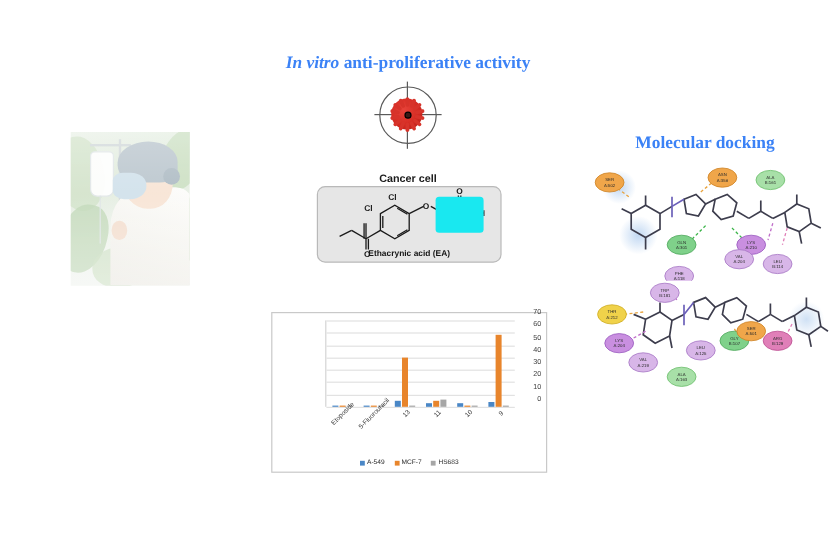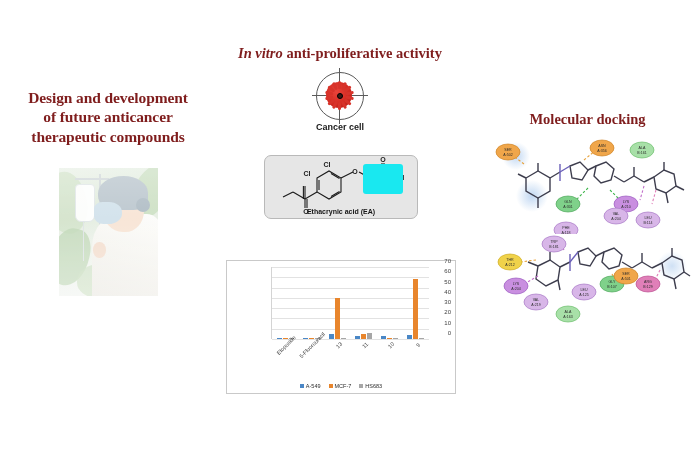--- a/index.html
+++ b/index.html
@@ -7,21 +7,21 @@
     width:700px;height:450px;
     background:#ffffff;
     font-family:"Liberation Serif", serif;
     position:relative;
     overflow:hidden;
   }
   .abstract{position:absolute;inset:0;}
 
   
   .red-title{
-    color:#7f1d1d;
+    color:#3b82f6;
     font-weight:bold;
     font-family:"Liberation Serif", serif;
     text-align:center;
     line-height:1.25;
     position:absolute;
   }
 
   
   #left-panel{position:absolute;left:8px;top:88px;width:200px;}
   #left-heading{
@@ -103,21 +103,21 @@
   .spike{position:absolute;left:11.5px;top:11.5px;width:21px;height:21px;}
   .spike i{
     position:absolute;left:9px;top:-4px;width:3px;height:8px;background:#d7332a;border-radius:2px;
     transform-origin:1.5px 14.5px;
   }
   .nucleus{
     position:absolute;left:20px;top:20px;width:4px;height:4px;border-radius:50%;
     background:#3a1a16;border:1px solid #000;
   }
   #cancer-cell-label{
-    margin-top:2px;font-family:"Liberation Sans",sans-serif;
+    margin-top:24px;font-family:"Liberation Sans",sans-serif;
     font-size:9px;font-weight:bold;color:#1a1a1a;
   }
 
   
   #structure-card{
     position:absolute;left:264px;top:155px;width:152px;height:62px;
     background:#e6e6e6;border:1px solid #b9b9b9;border-radius:7px;
   }
   #structure-caption{
     position:absolute;left:0;right:0;bottom:3px;text-align:center;
@@ -175,25 +175,20 @@
   #dock-top{left:492px;top:138px;width:200px;height:96px;}
   #dock-bottom{left:492px;top:232px;width:200px;height:98px;}
   .dock-svg{width:100%;height:100%;display:block;}
 </style>
 </head>
 <body>
 
 <div class="abstract">
 
   <div id="left-panel">
-    <div class="red-title" id="left-heading">
-      <div>Design and development</div>
-      <div>of future anticancer</div>
-      <div>therapeutic compounds</div>
-    </div>
 
     <div id="patient-photo">
       <div class="leaf l1"></div>
       <div class="leaf l2"></div>
       <div class="leaf l3"></div>
       <div class="leaf l4"></div>
       <div class="leaf l5"></div>
       <div class="pole-arm"></div>
       <div class="pole"></div>
       <div class="iv-bag"></div>

